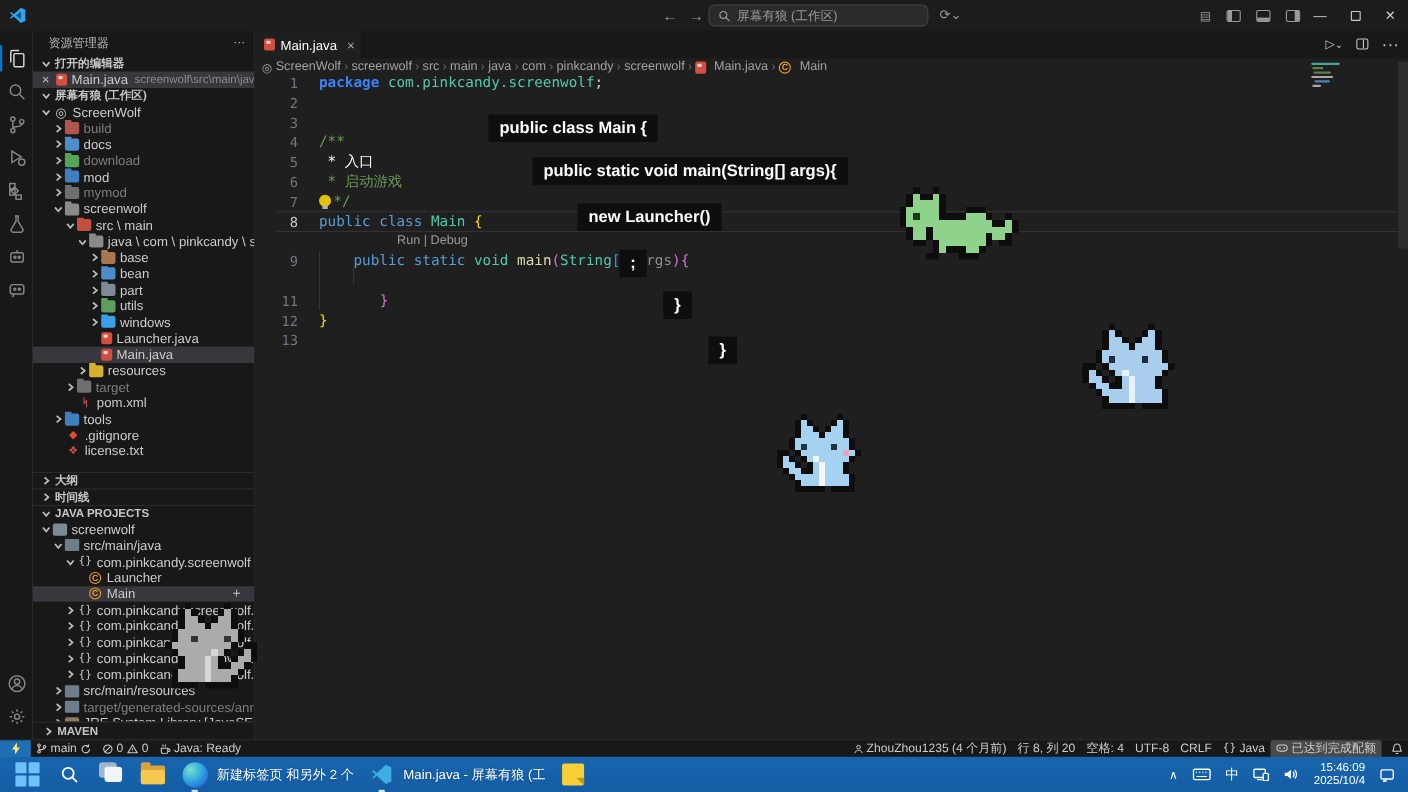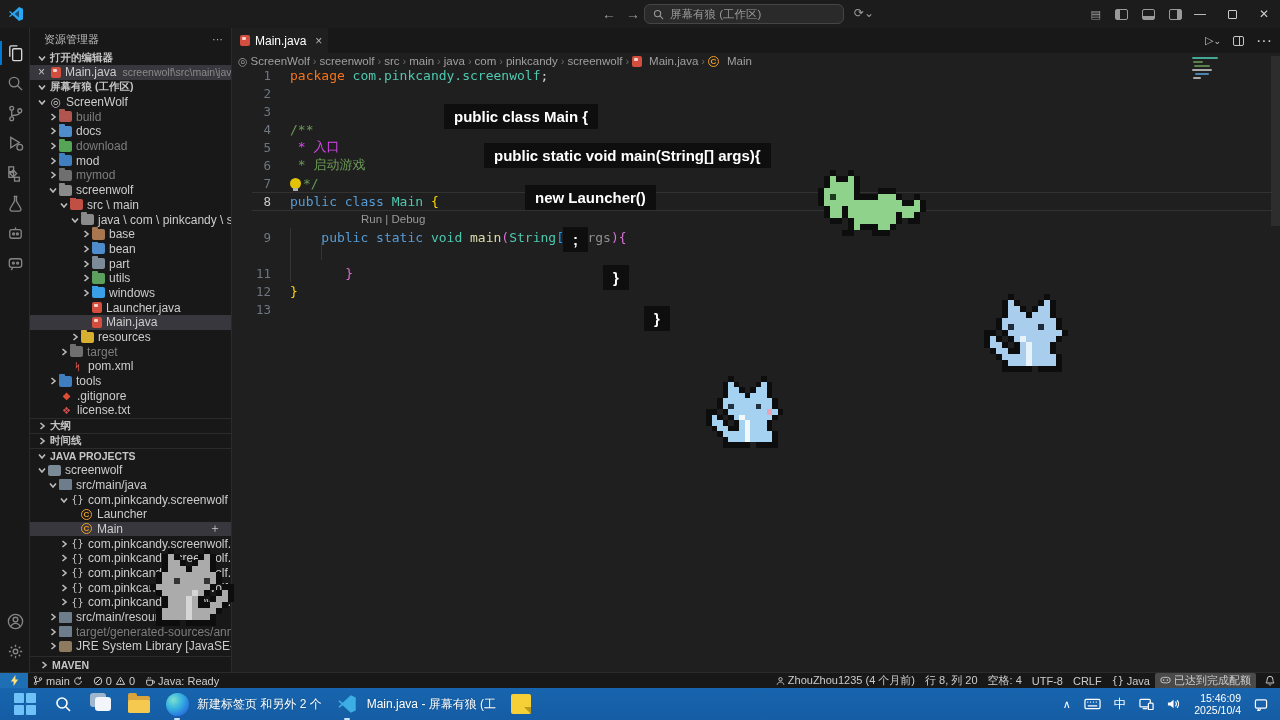--- a/index.html
+++ b/index.html
@@ -424,21 +424,21 @@
         <div class="row" style="padding-left: 17px;">
           <span class="chev"></span>
           <span class="gly" style="color: rgb(221, 76, 53);">◆</span>
           <span class="lbl">.gitignore</span>
         </div>
         <div class="row" style="padding-left: 17px;">
           <span class="chev"></span>
           <span class="gly" style="color: rgb(209, 79, 79);">❖</span>
           <span class="lbl">license.txt</span>
         </div>
-        <div class="sb-section-label sb-divider" style="height: 15px; padding-left: 6px;">
+        <div class="sb-section-label sb-divider" style="height: 15px; padding-left: 6px; margin-top: 11px;">
           <span class="chev">
             <svg width="8" height="8" viewBox="0 0 8 8" style="">
               <path d="M2.5 1 6 4 2.5 7"></path>
             </svg>
           </span>
           <span>大纲</span>
         </div>
         <div class="sb-section-label sb-divider" style="height: 15px; padding-left: 6px;">
           <span class="chev">
             <svg width="8" height="8" viewBox="0 0 8 8" style="">
@@ -640,37 +640,37 @@
         </span>
         <span class="bc-sep">›</span>
         <span style="display: flex; align-items: center; gap: 3px;">
           <span class="gly" style="color: rgb(238, 157, 40); border: 1px solid rgb(238, 157, 40); border-radius: 50%; width: 11px; flex: 0 0 11px; height: 11px; line-height: 9px; font-size: 8px; margin-right: 5px;">C</span>
           <span>Main</span>
         </span>
       </div>
     <div id="code">
         <div class="cline" style="top: 0px;">
           <span class="gut">1</span>
-          <span class="ctext"><span style="color: #f97316;">package</span><span style="color: rgb(78, 201, 176);"> com.pinkcandy.screenwolf</span><span style="color: rgb(212, 212, 212);">;</span></span>
+          <span class="ctext"><span style="color: #3b82f6; font-weight: bold;">package</span><span style="color: rgb(78, 201, 176);"> com.pinkcandy.screenwolf</span><span style="color: rgb(212, 212, 212);">;</span></span>
         </div>
         <div class="cline" style="top: 18px;">
           <span class="gut">2</span>
           <span class="ctext"></span>
         </div>
         <div class="cline" style="top: 36px;">
           <span class="gut">3</span>
           <span class="ctext"></span>
         </div>
         <div class="cline" style="top: 54px;">
           <span class="gut">4</span>
           <span class="ctext"><span style="color: rgb(106, 153, 85);">/**</span></span>
         </div>
         <div class="cline" style="top: 72px;">
           <span class="gut">5</span>
-          <span class="ctext"><span style="color: #d946ef;"> * 入口</span></span>
+          <span class="ctext"><span style="color: #ffffff;"> * 入口</span></span>
         </div>
         <div class="cline" style="top: 90px;">
           <span class="gut">6</span>
           <span class="ctext"><span style="color: rgb(106, 153, 85);"> * 启动游戏</span></span>
         </div>
         <div class="cline" style="top: 108px;">
           <span class="gut">7</span>
           <span class="ctext"><span class="bulb"></span><span style="color: rgb(106, 153, 85);">*/</span></span>
         </div>
         <div class="cline" style="top: 126px;">

